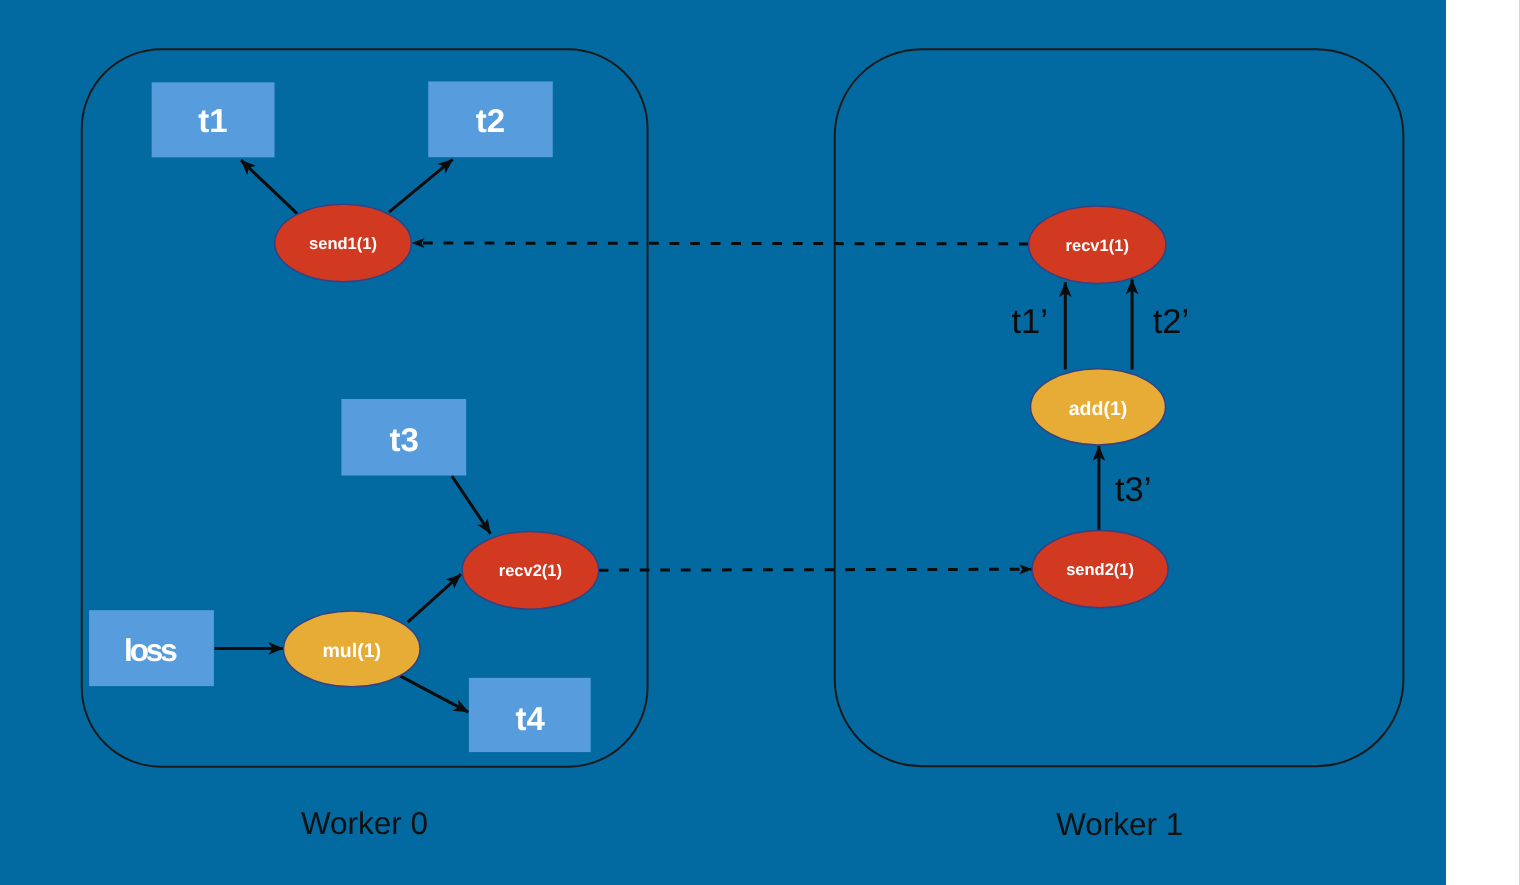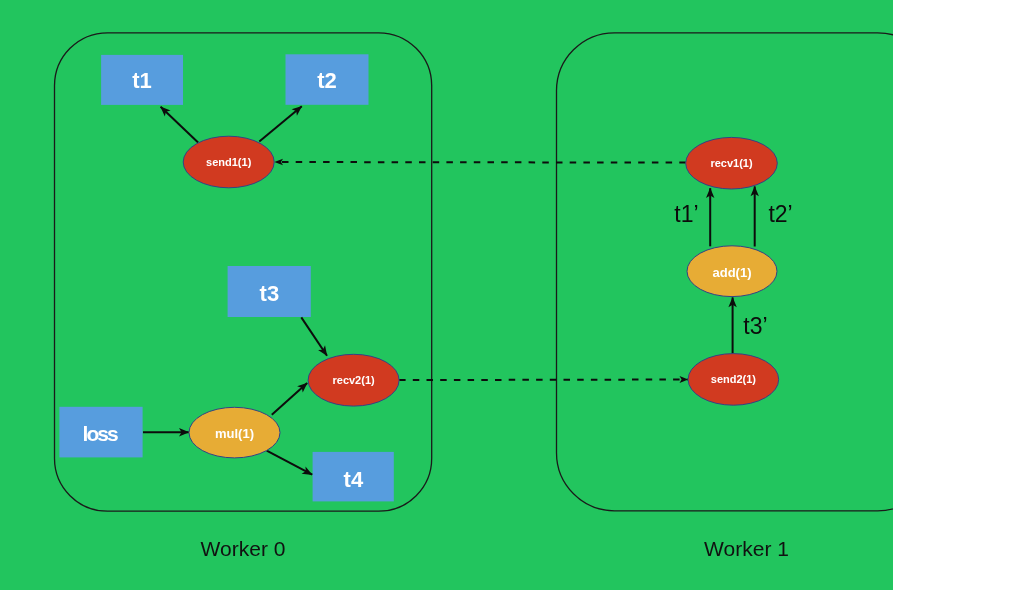--- a/index.html
+++ b/index.html
@@ -1,16 +1,16 @@
 <!DOCTYPE html>
 <html><head>
 <meta charset="utf-8">
 <style>
   html,body{margin:0;padding:0;background:#ffffff;}
-  #stage{position:relative;width:893px;height:590px;background:#22c55e;overflow:hidden;
+  #stage{position:relative;width:964px;height:590px;background:#0369a1;overflow:hidden;
          font-family:"Liberation Sans", sans-serif;}
   svg text{font-family:"Liberation Sans", sans-serif;}
 </style>
 </head>
 <body>
 <div id="stage">
 <svg width="1013" height="590" viewBox="0 0 1013 590">
   <defs>
     <marker id="ah" viewBox="0 0 12 10" refX="10.2" refY="5" markerWidth="12" markerHeight="10" orient="auto-start-reverse" markerUnits="userSpaceOnUse">
       <path d="M0.4,0.8 L10.6,5 L0.4,9.2 L2.9,5 Z" fill="#0c0c0c"></path>

